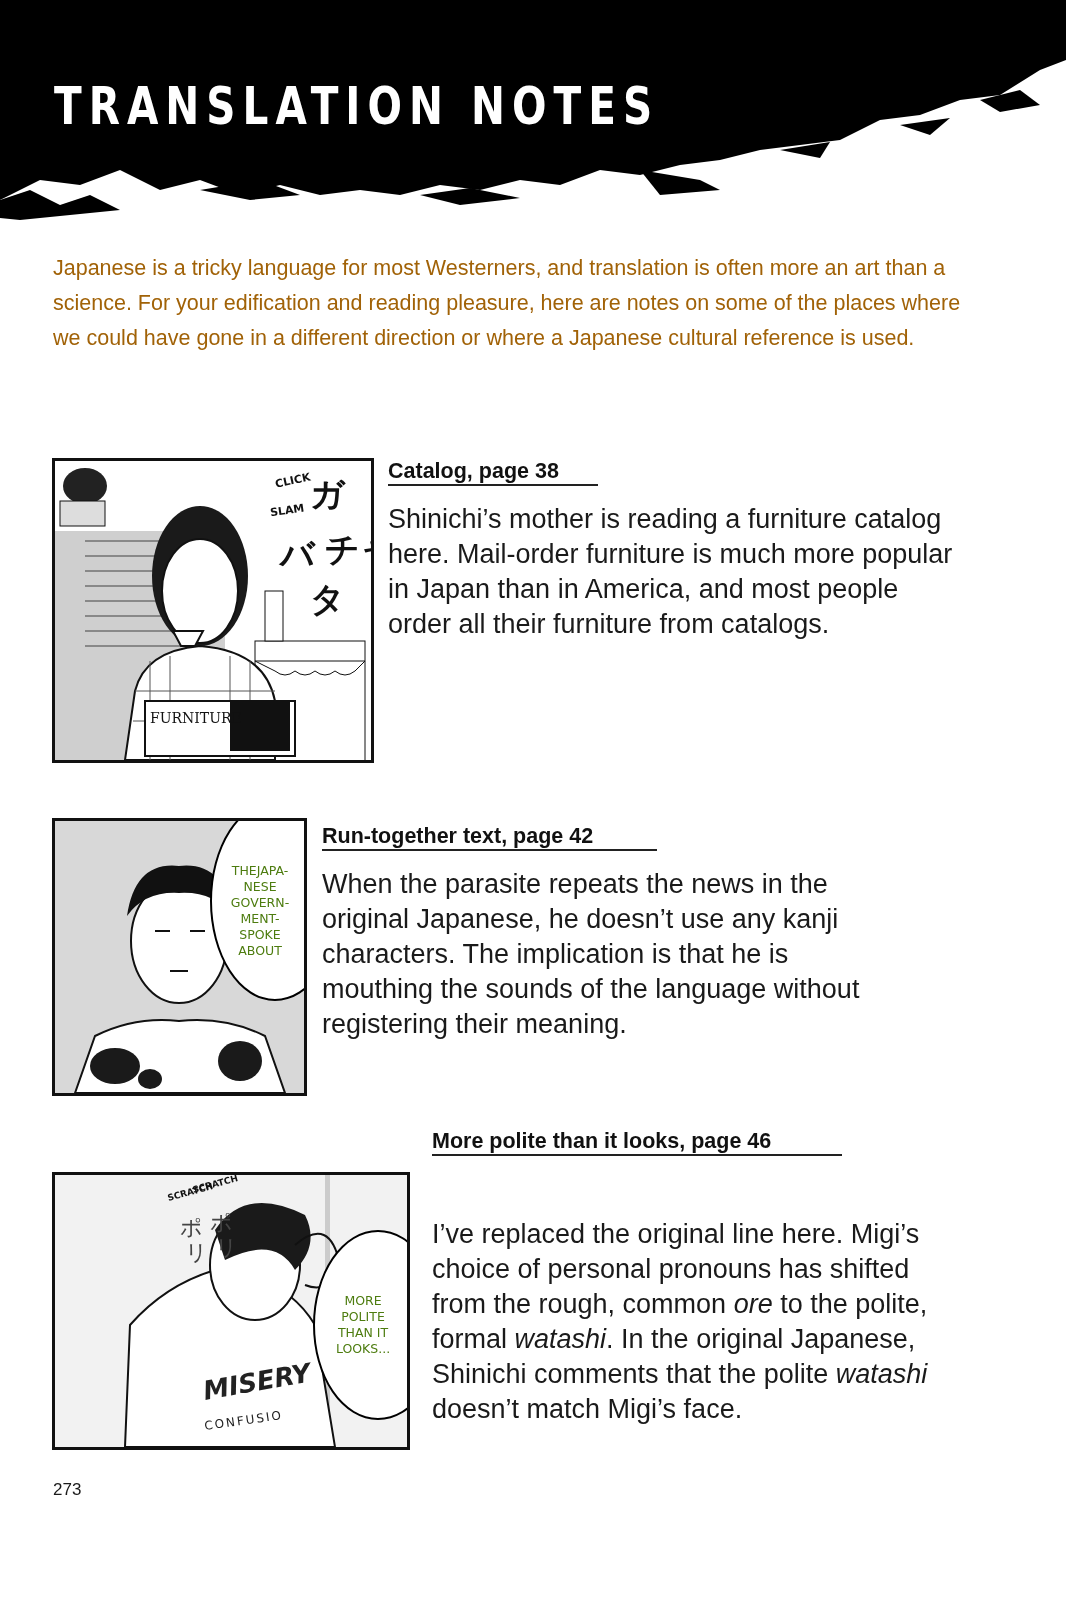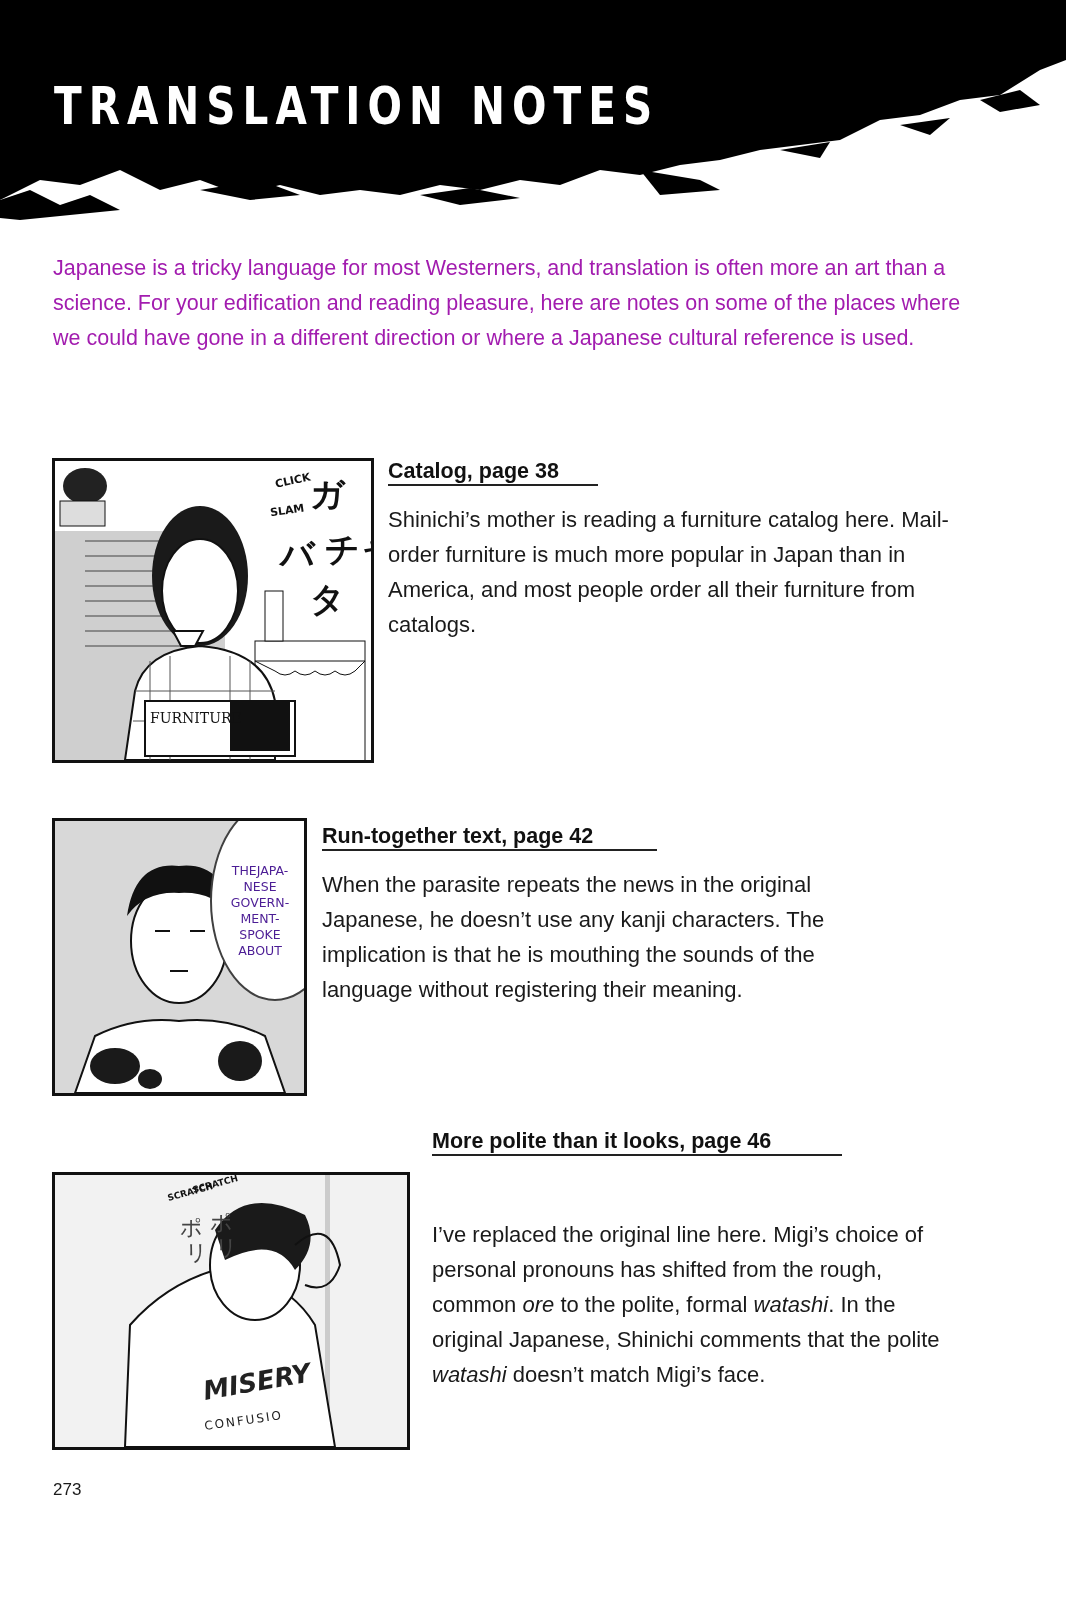--- a/index.html
+++ b/index.html
@@ -13,40 +13,40 @@
     .header svg { position: absolute; left: 0; top: 0; }
     .header-title {
       position: absolute; left: 54px; top: 78px;
       font-family: "DejaVu Sans", sans-serif; font-weight: bold;
       font-size: 52px; color: #fff; letter-spacing: 9px;
       transform: scaleX(0.78); transform-origin: left top;
       line-height: 56px;
     }
     .intro {
       position: absolute; left: 53px; top: 251px; width: 940px;
-      font-size: 21.5px; line-height: 35px; color: #a21caf;
+      font-size: 21.5px; line-height: 35px; color: #a16207;
     }
     .note-heading {
       position: absolute; font-weight: bold; font-size: 21.5px; color: #111;
       border-bottom: 2px solid #222; line-height: 26px;
     }
     .note-body {
-      position: absolute; font-size: 22px; line-height: 35px; color: #1a1a1a;
+      position: absolute; font-size: 27px; line-height: 35px; color: #1a1a1a;
     }
     .panel {
       position: absolute; border: 3px solid #111; background: #fff; overflow: hidden; box-sizing: border-box;
     }
     .panel svg { position: absolute; left: 0; top: 0; }
     .sfx {
       position: absolute; font-family: "DejaVu Sans", sans-serif; font-size: 11px; color: #111; text-align: center; line-height: 15px; font-weight: bold;
     }
     .balloon {
-      position: absolute; background: #fff; border: 2px solid #404040; border-radius: 50%;
+      position: absolute; background: #fff; border: 2px solid #000000; border-radius: 50%;
       display: flex; align-items: center; justify-content: center; text-align: center;
-      font-family: "DejaVu Sans", sans-serif; font-size: 12.5px; line-height: 16px; color: #4c1d95;
+      font-family: "DejaVu Sans", sans-serif; font-size: 12.5px; line-height: 16px; color: #4d7c0f;
       box-sizing: border-box;
     }
     .page-number {
       position: absolute; left: 53px; top: 1480px; font-size: 17px; color: #1a1a1a;
     }
     em { font-style: italic; }
   </style>
 </head>
 <body>
 
@@ -146,19 +146,20 @@
     <text x="150" y="255" font-family="DejaVu Sans, sans-serif" font-size="12" fill="#222" letter-spacing="2" transform="rotate(-8 150 255)">CONFUSIO</text>
     <g fill="#444" font-family="DejaVu Sans, sans-serif" font-size="22">
       <text x="125" y="60">ポ</text>
         <text x="155" y="55">ポ</text>
       <text x="130" y="85">リ</text>
         <text x="160" y="80">リ</text>
     </g>
   </svg>
   <div class="sfx" style="left:112px; top:10px; font-size:9px; transform:rotate(-15deg);">SCRATCH</div>
   <div class="sfx" style="left:137px; top:2px; font-size:9px; transform:rotate(-15deg);">SCRATCH</div>
+  <div class="balloon" style="left:258px; top:55px; width:130px; height:190px; padding:0 40px 0 10px;">MORE POLITE THAN IT LOOKS...</div>
 </div>
 <div class="note-heading" style="left:432px; top:1128px; width:410px;">More polite than it looks, page 46</div>
 <p class="note-body" style="left:432px; top:1217px; width:530px; margin:0;">
   <span>I’ve replaced the original line here. Migi’s choice of personal pronouns has shifted from the rough, common </span><em>ore</em><span> to the polite, formal </span><em>watashi</em><span>. In the original Japanese, Shinichi comments that the polite </span><em>watashi</em><span> doesn’t match Migi’s face.</span>
 </p>
 
 <div class="page-number">273</div>
 
 </body></html>

